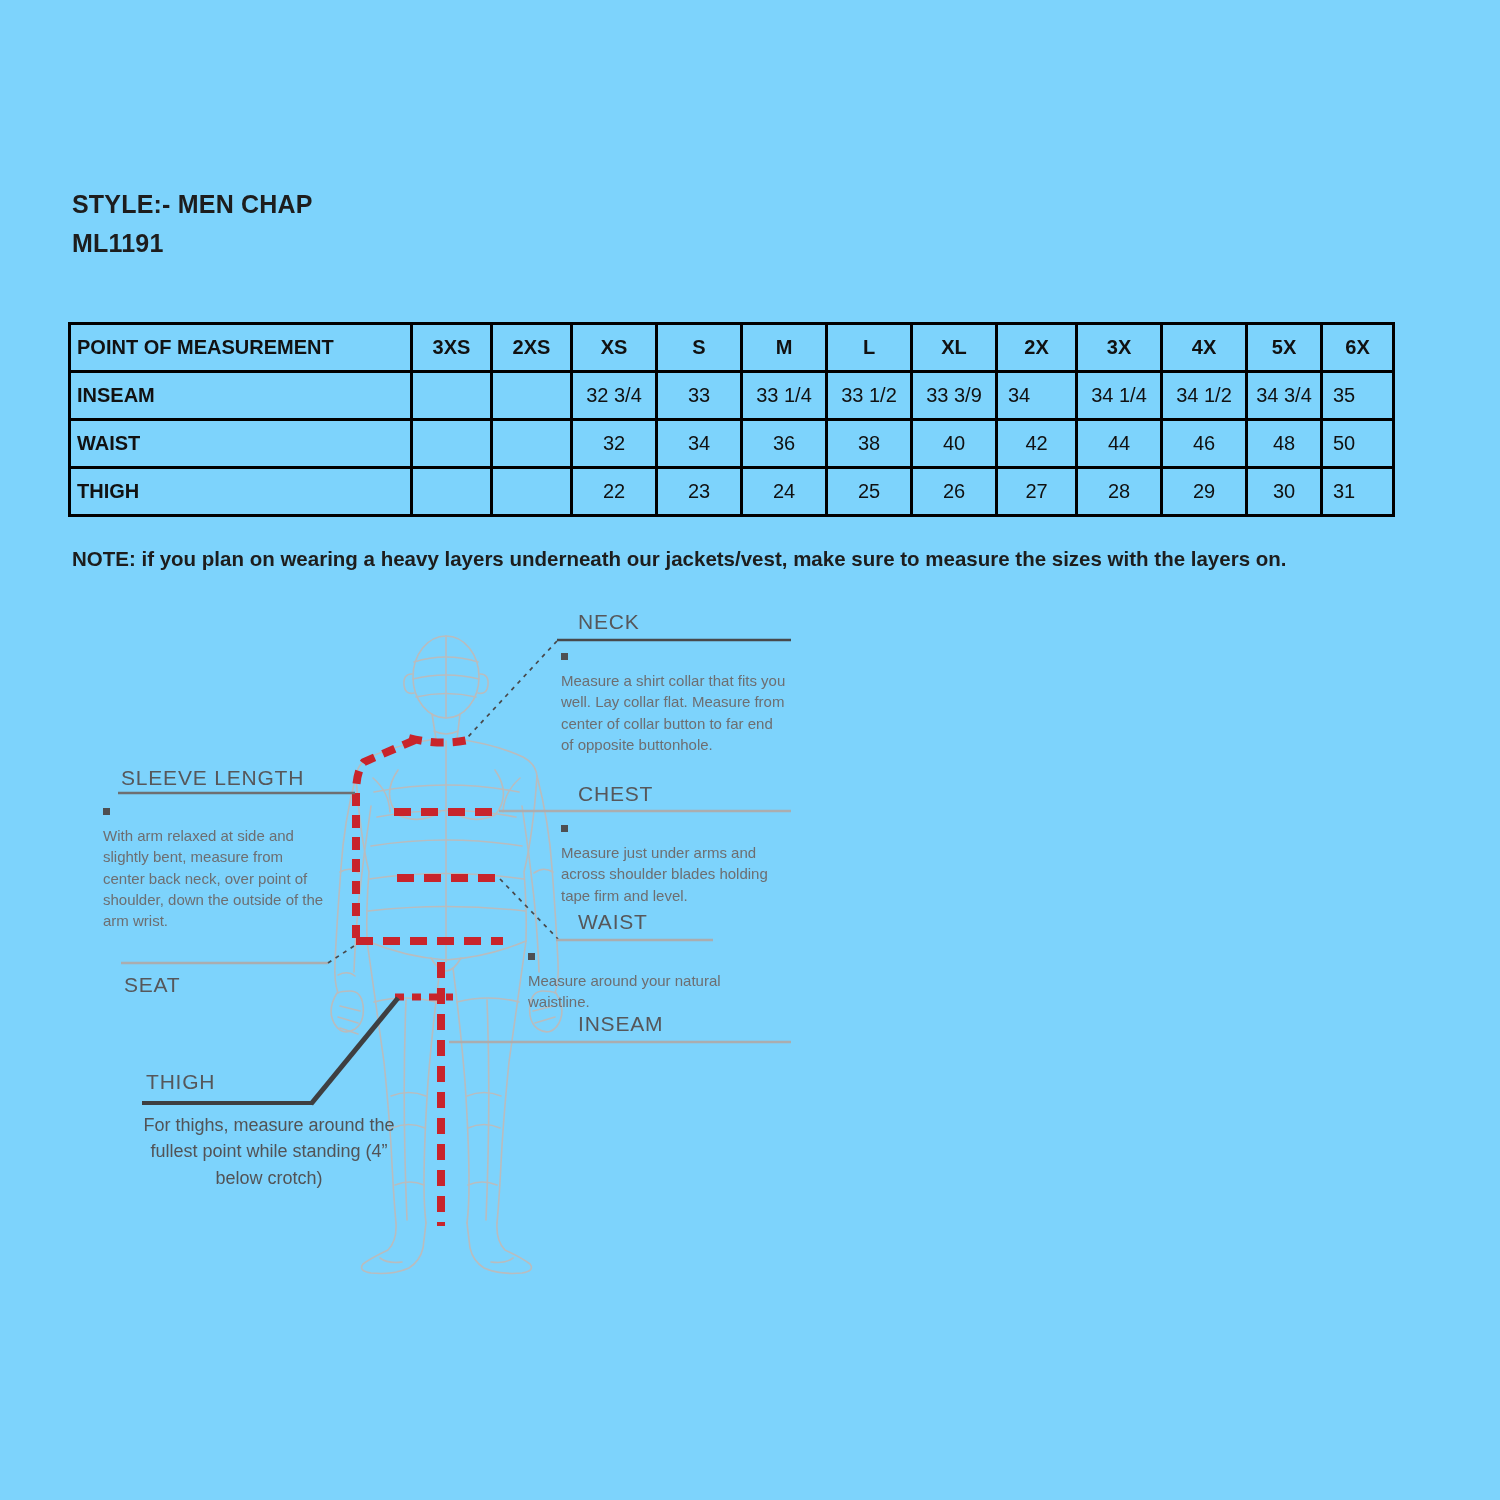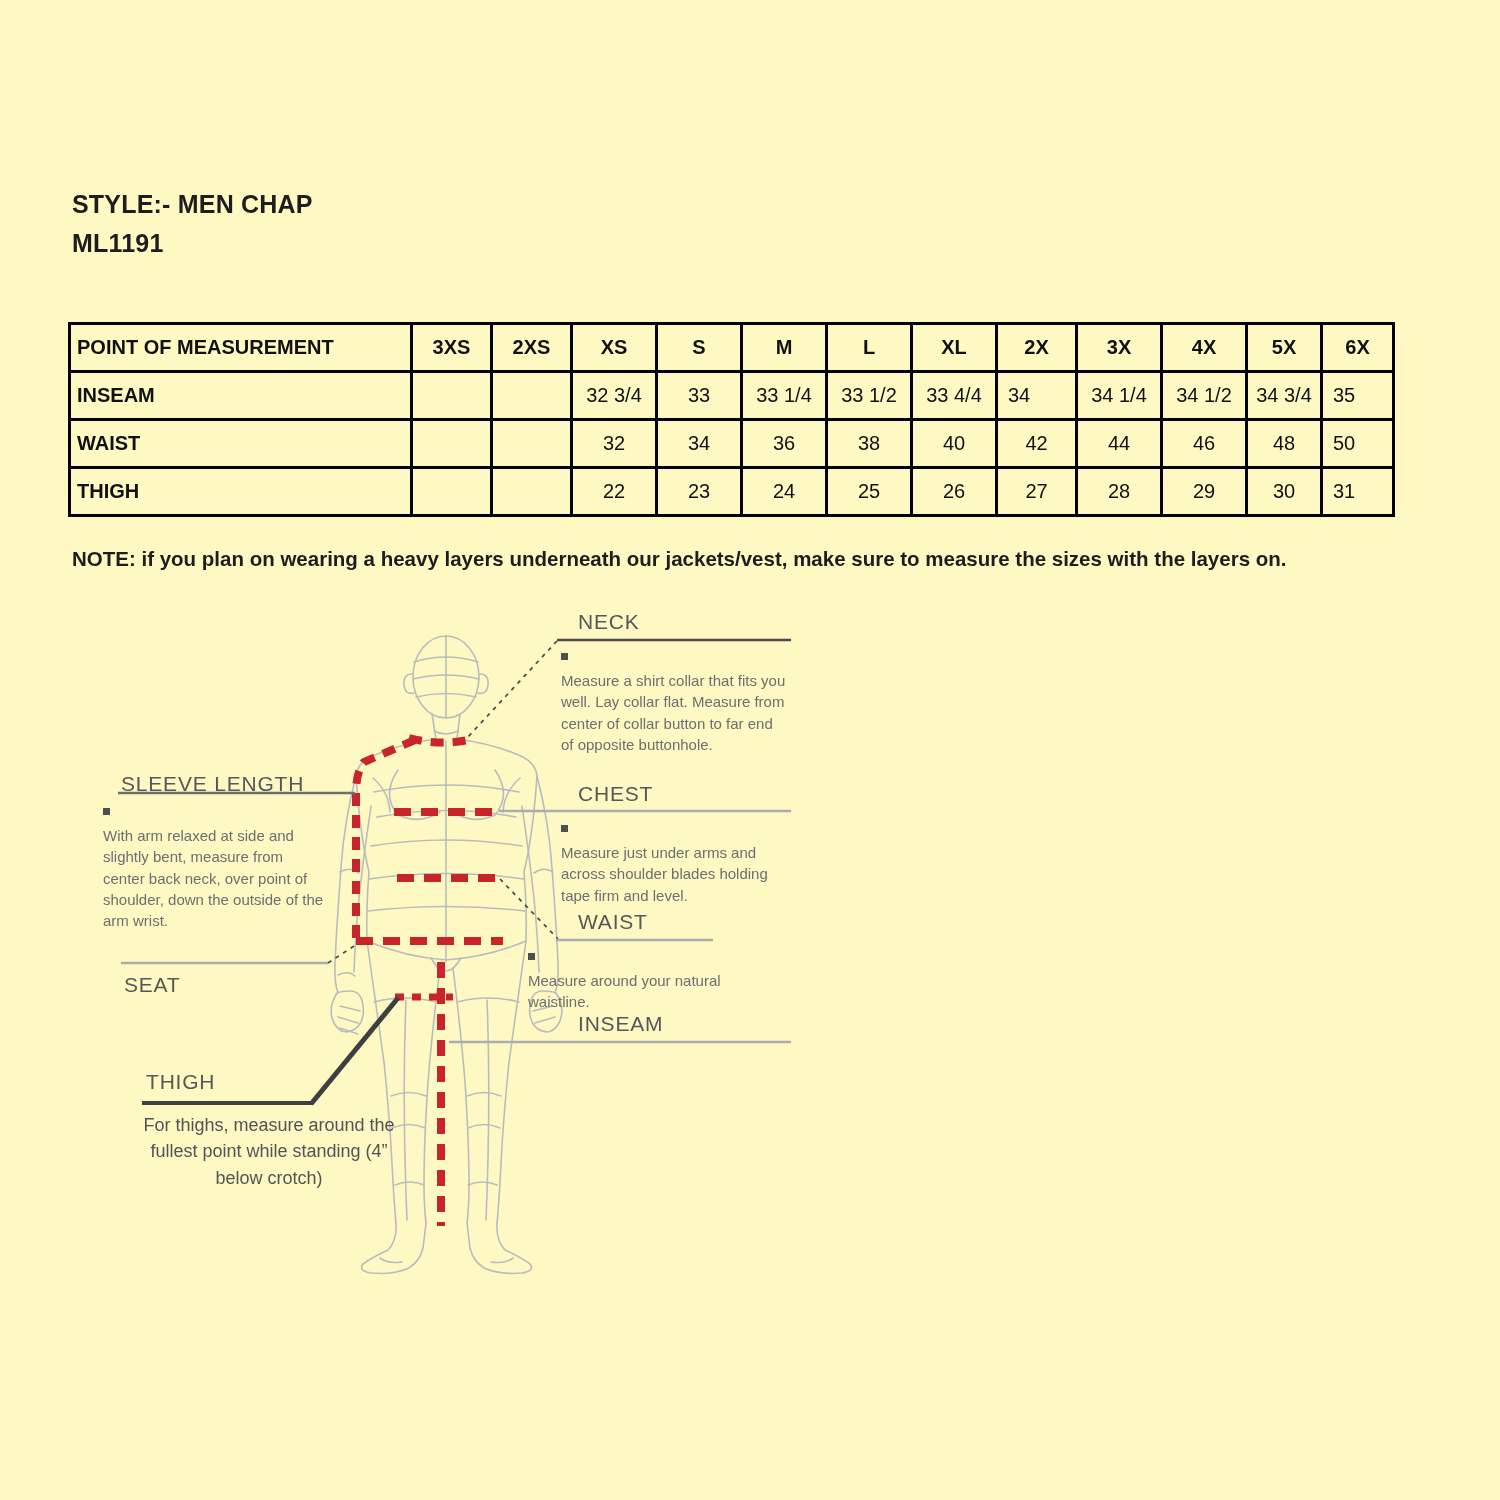--- a/index.html
+++ b/index.html
@@ -1,17 +1,17 @@
 <!DOCTYPE html>
 <html><head>
 <meta charset="utf-8">
 <style>
   html,body{margin:0;padding:0;background:#ffffff;}
   #page{
-    position:relative;width:1500px;height:1500px;background:#fef9c3;overflow:hidden;
+    position:relative;width:1500px;height:1500px;background:#7dd3fc;overflow:hidden;
     font-family:"Liberation Sans", sans-serif;color:#1b1b1b;
   }
   .abs{position:absolute;}
   
   .title-line{font-size:25px;font-weight:bold;color:#1d1d1d;letter-spacing:0.2px;}
   
   .size-table{
     position:absolute;left:68px;top:322px;width:1324px;
     border-collapse:collapse;table-layout:fixed;
     font-size:20px;color:#111;border-radius:10px;
@@ -84,21 +84,21 @@
     </thead>
     <tbody>
       <tr>
         <td class="rowlabel">INSEAM</td>
         <td></td>
         <td></td>
         <td>32 3/4</td>
         <td>33</td>
         <td>33 1/4</td>
         <td>33 1/2</td>
-        <td>33 4/4</td>
+        <td>33 3/9</td>
         <td class="al">34</td>
         <td>34 1/4</td>
         <td>34 1/2</td>
         <td>34 3/4</td>
         <td>35</td>
       </tr>
       <tr>
         <td class="rowlabel">WAIST</td>
         <td></td>
         <td></td>
@@ -220,21 +220,21 @@
       <path d="M311 1104 L398 998" stroke="#3e3f41" stroke-width="5"></path>
     </g>
   </svg>
 
   <div class="sec-title" style="left:578px;top:610px;">NECK</div>
   <div class="desc" style="left:561px;top:646px;width:228px;">
     <span class="sq"></span>
     <span class="desc-text">Measure a shirt collar that fits you well. Lay collar flat. Measure from center of collar button to far end of opposite buttonhole.</span>
   </div>
 
-  <div class="sec-title" style="left:121px;top:766px;margin-top:6px;">SLEEVE LENGTH</div>
+  <div class="sec-title" style="left:121px;top:766px;">SLEEVE LENGTH</div>
   <div class="desc" style="left:103px;top:801px;width:222px;">
     <span class="sq"></span>
     <span class="desc-text">With arm relaxed at side and slightly bent, measure from center back neck, over point of shoulder, down the outside of the arm wrist.</span>
   </div>
 
   <div class="sec-title" style="left:578px;top:782px;">CHEST</div>
   <div class="desc" style="left:561px;top:818px;width:222px;">
     <span class="sq"></span>
     <span class="desc-text">Measure just under arms and across shoulder blades holding tape firm and level.</span>
   </div>

